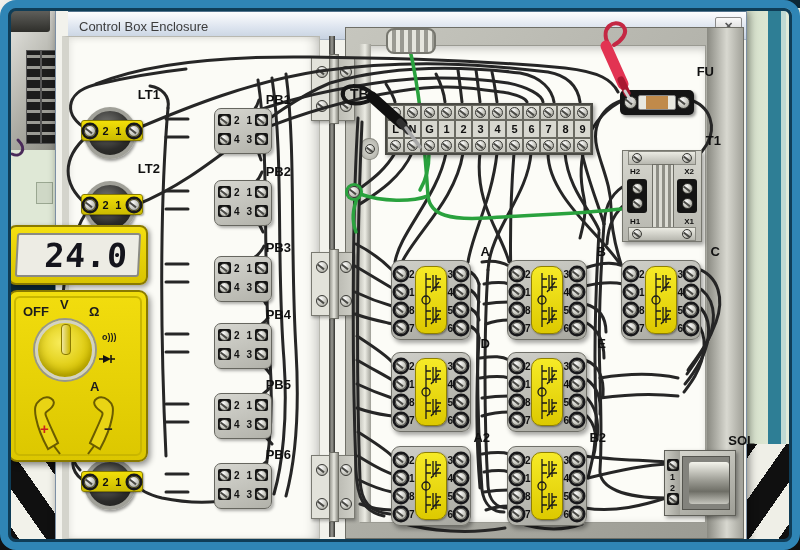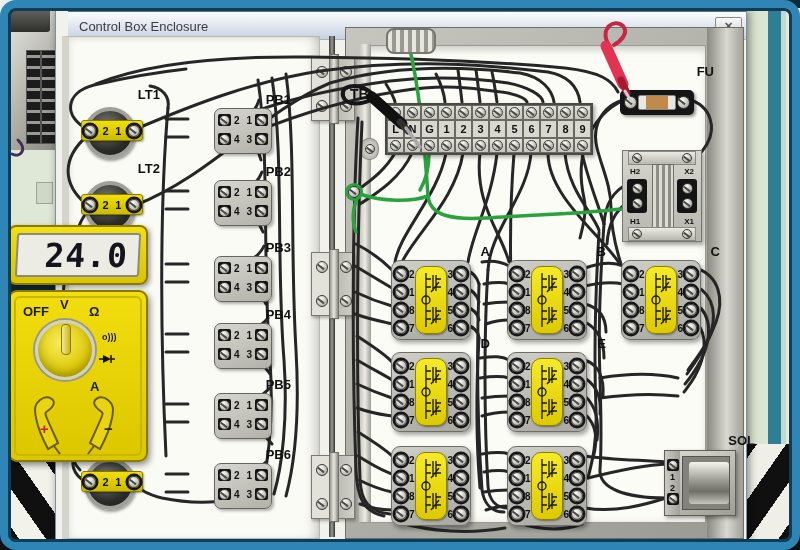--- a/index.html
+++ b/index.html
@@ -446,20 +446,21 @@
   </div>
 
   <div class="fu">
     <div class="clabel">FU</div>
     <span class="screw"></span>
     <span class="fuse-el"></span>
     <span class="screw"></span>
   </div>
 
   <div class="t1">
+    <div class="clabel">T1</div>
     <div class="tab top">
         <span class="screw"></span>
         <span class="screw"></span>
       </div>
     <div class="coil"></div>
     <span class="tlab h2">H2</span>
     <span class="tlab x2">X2</span>
     <span class="tlab h1">H1</span>
     <span class="tlab x1">X1</span>
     <div class="tpad l">
@@ -705,20 +706,21 @@
             <path d="M8,9 H13 M15,5 V13 M18,5 V13 M18,9 H23"></path>
             <path d="M8,17 H13 M15,13 V21 M18,13 V21 M18,17 H23 M13,22 L21,12"></path>
             <circle cx="8" cy="30" r="4"></circle>
             <path d="M8,41 H13 M15,37 V45 M18,37 V45 M18,41 H23"></path>
             <path d="M8,49 H13 M15,45 V53 M18,45 V53 M18,49 H23 M13,54 L21,44"></path>
           </g>
         </svg>
       </div>
   </div>
   <div class="relay" style="left:391px;top:446px">
+    <div class="clabel">A2</div>
     <div class="rt l" style="top:6px">
         <span class="screw"></span>
         <span>2</span>
       </div>
     <div class="rt l" style="top:24px">
         <span class="screw"></span>
         <span>1</span>
       </div>
     <div class="rt l" style="top:42px">
         <span class="screw"></span>
@@ -751,20 +753,21 @@
             <path d="M8,9 H13 M15,5 V13 M18,5 V13 M18,9 H23"></path>
             <path d="M8,17 H13 M15,13 V21 M18,13 V21 M18,17 H23 M13,22 L21,12"></path>
             <circle cx="8" cy="30" r="4"></circle>
             <path d="M8,41 H13 M15,37 V45 M18,37 V45 M18,41 H23"></path>
             <path d="M8,49 H13 M15,45 V53 M18,45 V53 M18,49 H23 M13,54 L21,44"></path>
           </g>
         </svg>
       </div>
   </div>
   <div class="relay" style="left:507px;top:446px">
+    <div class="clabel">B2</div>
     <div class="rt l" style="top:6px">
         <span class="screw"></span>
         <span>2</span>
       </div>
     <div class="rt l" style="top:24px">
         <span class="screw"></span>
         <span>1</span>
       </div>
     <div class="rt l" style="top:42px">
         <span class="screw"></span>

